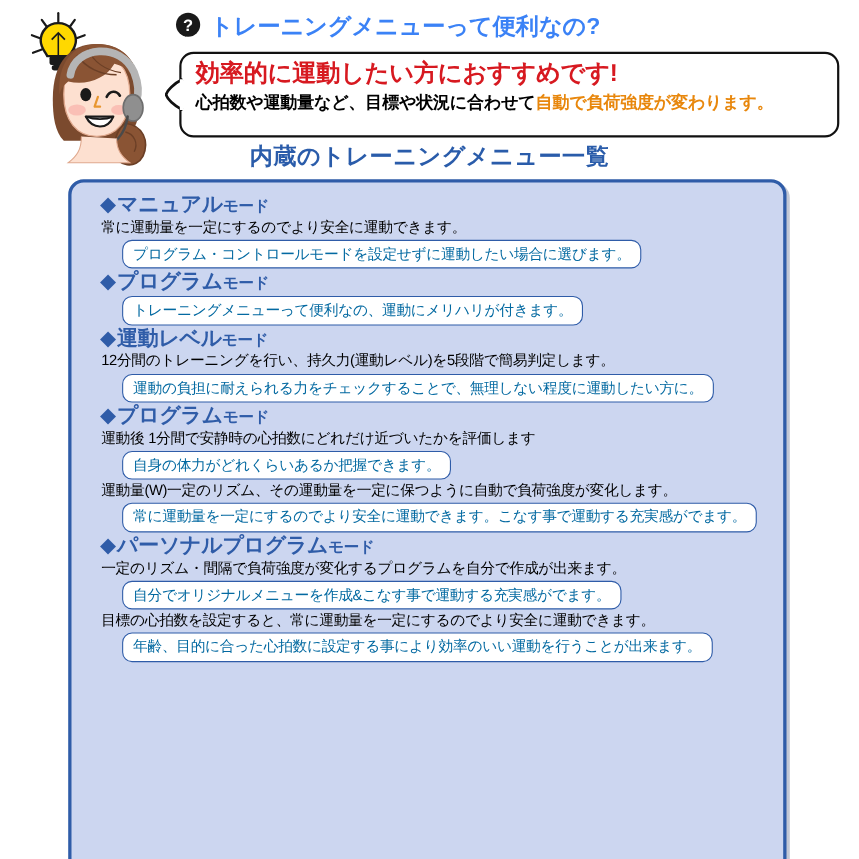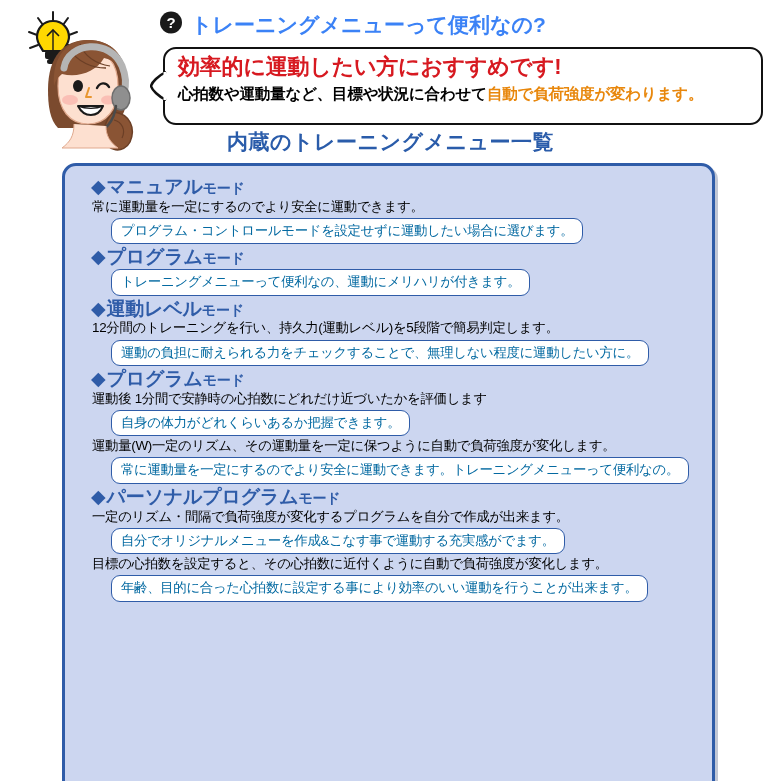--- a/index.html
+++ b/index.html
@@ -277,27 +277,27 @@
   </div>
 
   <div class="mode">
     <div class="mode-heading"><span class="diamond">◆</span><span class="mode-name">プログラム</span><span class="mode-suffix">モード</span></div>
     <div class="mode-desc">運動後 1分間で安静時の心拍数にどれだけ近づいたかを評価します</div>
     <div class="mode-callout">自身の体力がどれくらいあるか把握できます。</div>
   </div>
 
   <div class="mode">
     <div class="mode-desc">運動量(W)一定のリズム、その運動量を一定に保つように自動で負荷強度が変化します。</div>
-    <div class="mode-callout">常に運動量を一定にするのでより安全に運動できます。トレーニングメニューって便利なの。</div>
+    <div class="mode-callout">常に運動量を一定にするのでより安全に運動できます。こなす事で運動する充実感がでます。</div>
   </div>
 
   <div class="mode">
     <div class="mode-heading"><span class="diamond">◆</span><span class="mode-name">パーソナルプログラム</span><span class="mode-suffix">モード</span></div>
     <div class="mode-desc">一定のリズム・間隔で負荷強度が変化するプログラムを自分で作成が出来ます。</div>
     <div class="mode-callout">自分でオリジナルメニューを作成&amp;こなす事で運動する充実感がでます。</div>
   </div>
 
   <div class="mode">
-    <div class="mode-desc">目標の心拍数を設定すると、その心拍数に近付くように自動で負荷強度が変化します。</div>
+    <div class="mode-desc">目標の心拍数を設定すると、常に運動量を一定にするのでより安全に運動できます。</div>
     <div class="mode-callout">年齢、目的に合った心拍数に設定する事により効率のいい運動を行うことが出来ます。</div>
   </div>
 
 </div>
 
 </body></html>

